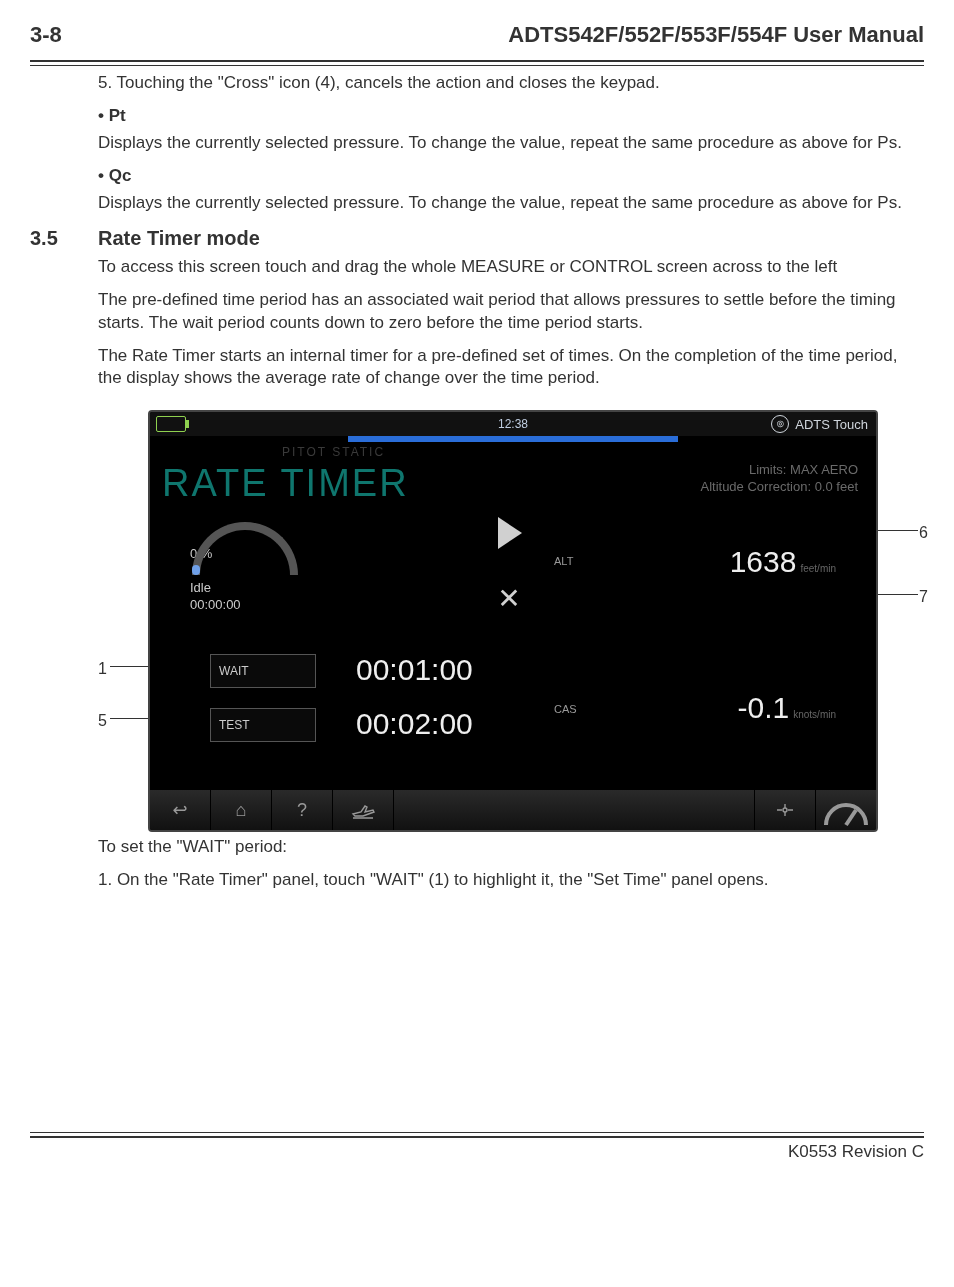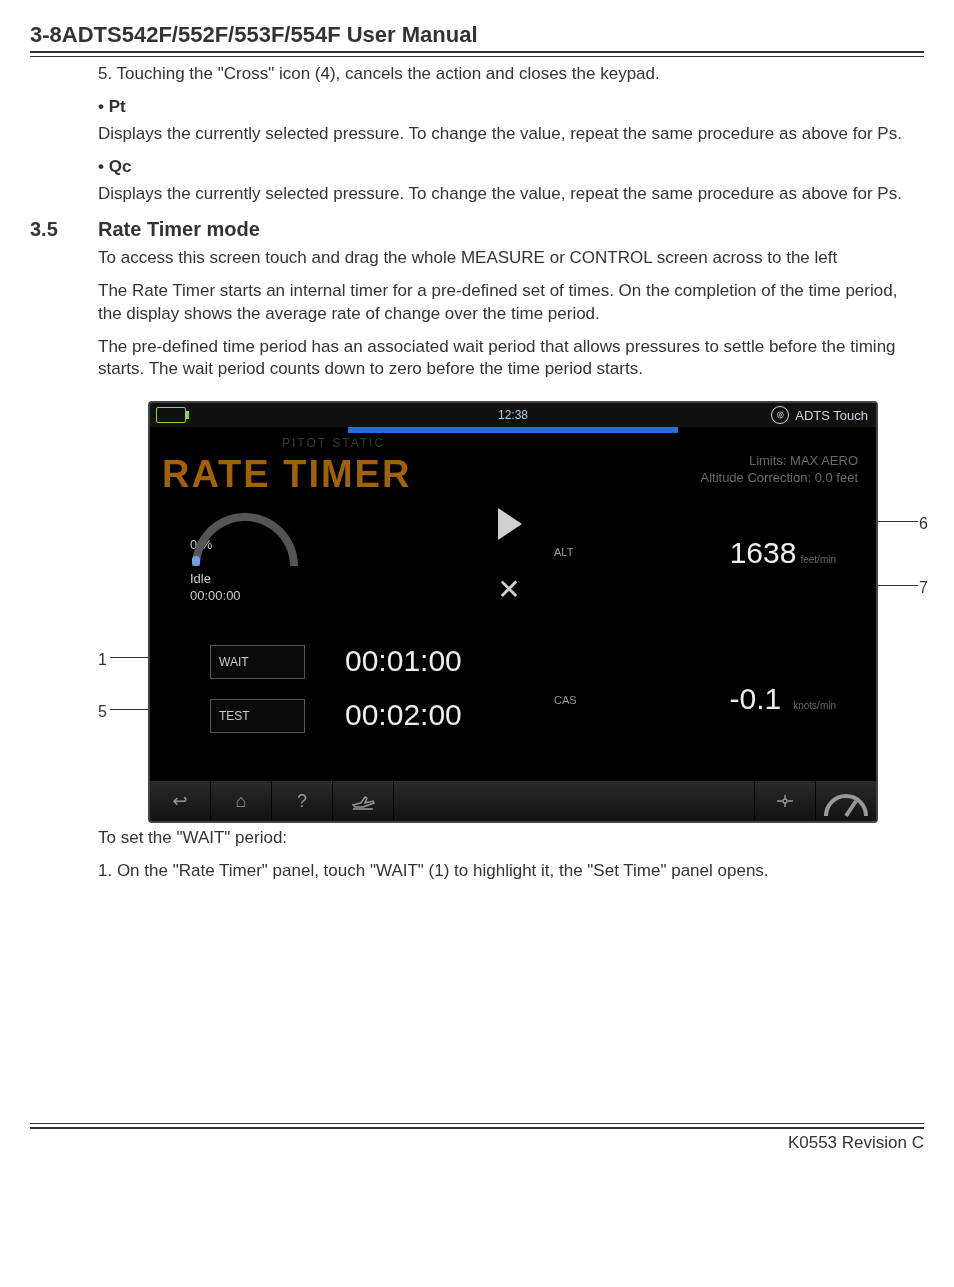--- a/index.html
+++ b/index.html
@@ -9,24 +9,25 @@
     background: #fff;
     color: #333;
     width: 954px;
   }
   .page {
     padding: 22px 30px 30px 30px;
     box-sizing: border-box;
   }
   .header-row {
     display: flex;
+    justify-content: space-between;
     align-items: baseline;
     font-weight: bold;
     font-size: 22px;
-    margin-bottom: 3px;
+    margin-bottom: 12px;
   }
   .header-rule {
     border-top: 2px solid #333;
     border-bottom: 1px solid #333;
     height: 3px;
     margin-bottom: 6px;
   }
   .content {
     padding-left: 68px;
     font-size: 17px;
@@ -127,23 +128,23 @@
     position: absolute;
     top: 32px; left: 132px;
     color: #3a3a3a;
     font-size: 12px;
     letter-spacing: 2px;
   }
   .rate-title {
     position: absolute;
     top: 46px; left: 12px;
     font-size: 38px;
-    font-weight: 700;
+    font-weight: 400;
     letter-spacing: 2px;
-    color: #a16207;
+    color: #0f766e;
     font-family: "Segoe UI Light", "Segoe UI", Arial, sans-serif;
   }
   .limits {
     position: absolute;
     top: 50px; right: 18px;
     text-align: right;
     color: #6a6a6a;
     font-size: 13px;
     line-height: 1.3;
   }
@@ -213,30 +214,30 @@
     font-size: 11px;
     color: #999;
   }
   .cas-value {
     position: absolute;
     top: 276px; right: 40px;
     text-align: right;
     color: #eee;
   }
   .cas-value .big { font-size: 30px; font-weight: 500; }
-  .cas-value .unit { font-size: 10px; color: #666; margin-left: 12px; }
+  .cas-value .unit { font-size: 10px; color: #666; margin-left: 4px; }
   .row-box {
     position: absolute;
     display: flex;
     align-items: center;
   }
   .row-wait { top: 238px; left: 60px; }
   .row-test { top: 292px; left: 60px; }
   .row-label {
-    width: 95px; height: 34px;
+    width: 106px; height: 34px;
     border: 1px solid #555;
     background: #0a0a0a;
     font-size: 12px;
     color: #ccc;
     display: flex; align-items: center;
     padding-left: 8px;
     box-sizing: border-box;
   }
   .row-value {
     font-size: 30px;
@@ -315,22 +316,22 @@
     <div class="para">Displays the currently selected pressure. To change the value, repeat the same procedure as above for Ps.</div>
 
     <div class="bullet-label">• Qc</div>
     <div class="para">Displays the currently selected pressure. To change the value, repeat the same procedure as above for Ps.</div>
 
     <div class="section-row">
       <span class="section-number">3.5</span>
       <span class="section-title">Rate Timer mode</span>
     </div>
     <div class="para">To access this screen touch and drag the whole MEASURE or CONTROL screen across to the left</div>
+    <div class="para">The pre-defined time period has an associated wait period that allows pressures to settle before the timing starts. The wait period counts down to zero before the time period starts.</div>
     <div class="para">The Rate Timer starts an internal timer for a pre-defined set of times. On the completion of the time period, the display shows the average rate of change over the time period.</div>
-    <div class="para">The pre-defined time period has an associated wait period that allows pressures to settle before the timing starts. The wait period counts down to zero before the time period starts.</div>
 
     <div class="figure-wrap">
 
       <span class="callout-num" style="left:0; top:248px;">1</span>
       <span class="callout-num" style="left:0; top:300px;">5</span>
       <span class="callout-num" style="right:0; top:112px;">6</span>
       <span class="callout-num" style="right:0; top:176px;">7</span>
 
       <div class="callout-line" style="left:12px; top:256px; width:200px; height:1px;"></div>
       <div class="callout-line" style="left:212px; top:242px; width:1px; height:15px;"></div>

